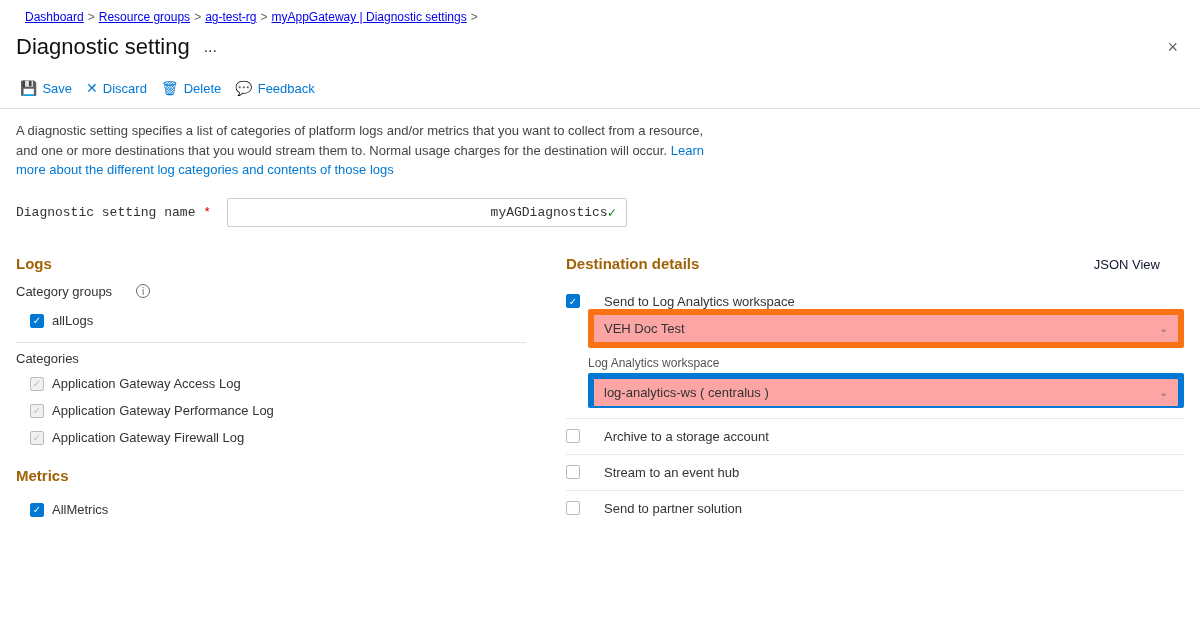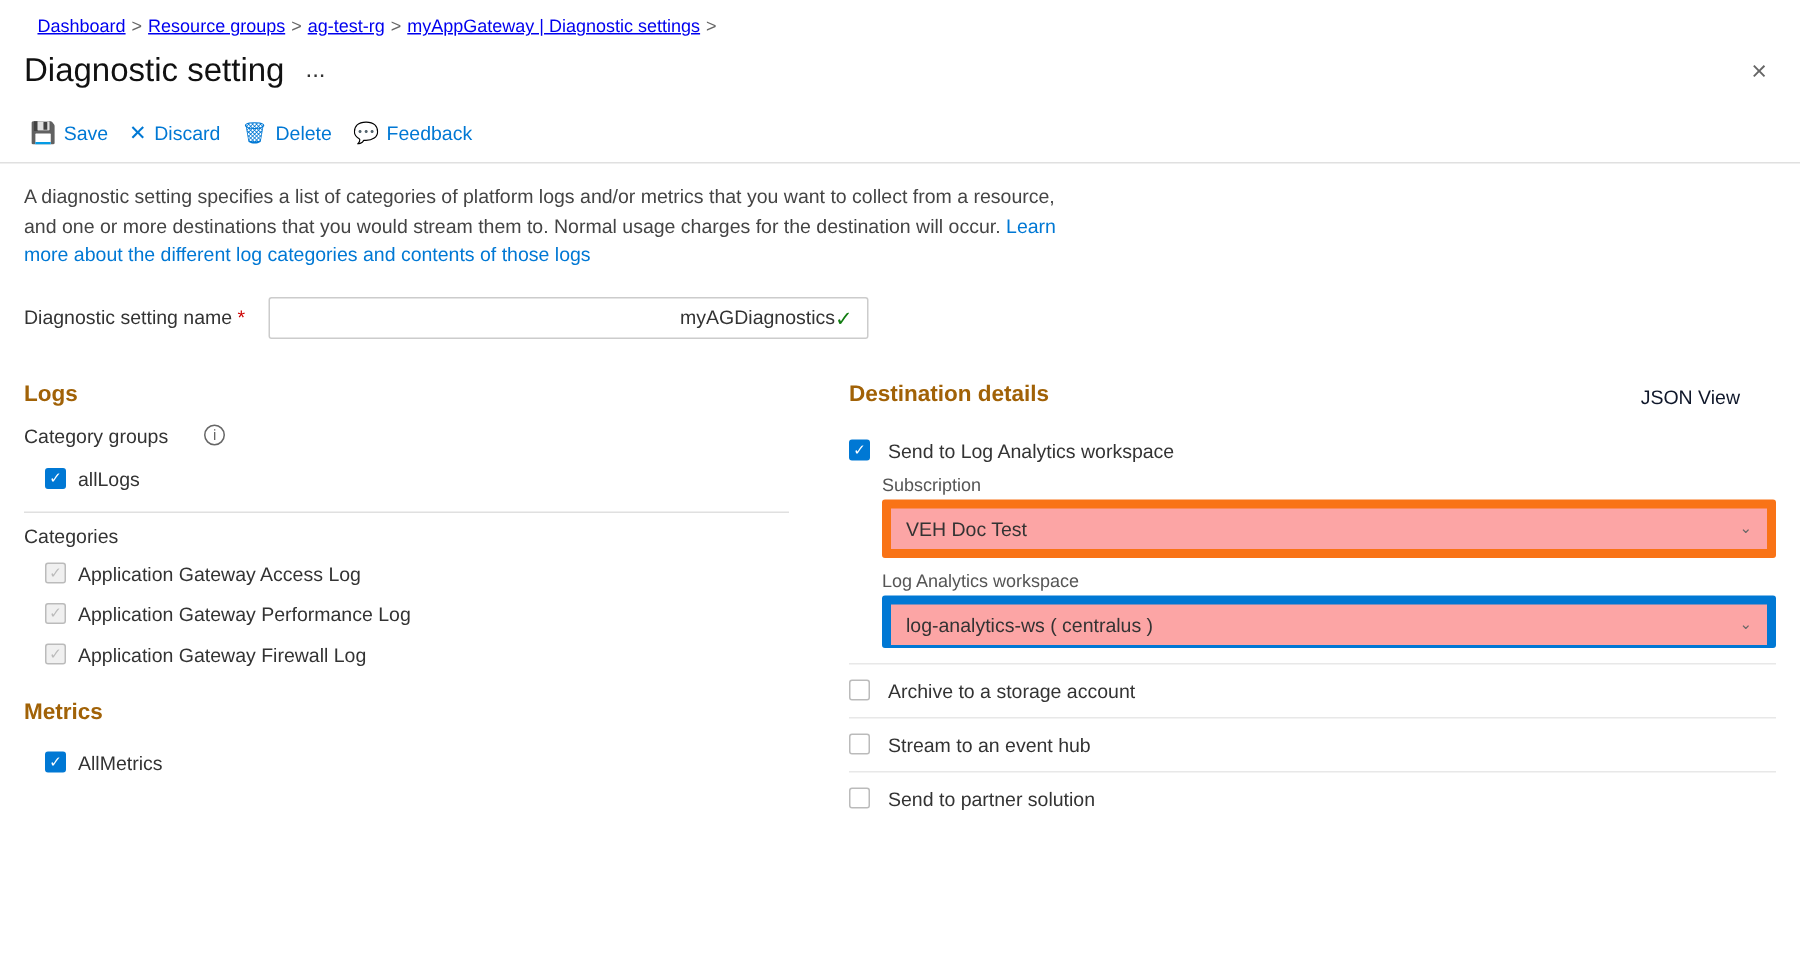--- a/index.html
+++ b/index.html
@@ -14,50 +14,50 @@
     .close-btn { background: none; border: none; cursor: pointer; font-size: 18px; color: #666; padding: 2px 6px; }
 
     .toolbar { display: flex; align-items: center; gap: 0; padding: 4px 16px 8px; border-bottom: 1px solid #e0e0e0; }
     .toolbar-btn { display: flex; align-items: center; gap: 5px; background: none; border: none; cursor: pointer; color: #0078d4; font-size: 13px; padding: 4px 10px 4px 4px; }
     .toolbar-btn .icon { font-size: 14px; }
 
     .description { padding: 12px 16px 8px; font-size: 13px; color: #444; max-width: 740px; line-height: 1.5; }
     .description a { color: #0078d4; text-decoration: none; }
     .json-view-link { position: absolute; right: 40px; top: 148px; color: #0f172a; font-size: 13px; text-decoration: none; cursor: pointer; }
 
-    .setting-name-row { display: flex; align-items: center; gap: 16px; padding: 10px 16px 14px; }
+    .setting-name-row { display: flex; align-items: center; gap: 16px; padding: 10px 16px 14px; font-family: Liberation Mono, monospace; }
     .setting-name-label { font-size: 13px; color: #333; white-space: nowrap; }
     .required { color: #c00; }
     .setting-name-input { flex: 0 0 400px; border: 1px solid #ccc; border-radius: 2px; padding: 5px 8px; font-size: 13px; display: flex; align-items: center; justify-content: space-between; }
     .setting-name-input .checkmark { color: #107c10; font-size: 14px; }
 
     .two-col { display: flex; padding: 0 16px; gap: 40px; }
 
     .left-col { flex: 0 0 510px; }
     .right-col { flex: 1; }
 
     .section-title { font-size: 15px; font-weight: 600; color: #a16207; margin-bottom: 12px; margin-top: 14px; }
     .subsection-title { font-size: 13px; font-weight: 400; color: #333; margin-bottom: 8px; display: flex; align-items: center; gap: 24px; }
     .info-icon { width: 14px; height: 14px; border-radius: 50%; border: 1px solid #666; display: inline-flex; align-items: center; justify-content: center; font-size: 10px; color: #666; cursor: pointer; }
 
-    .checkbox-item { display: flex; align-items: flex-start; gap: 8px; padding: 6px 14px; }
+    .checkbox-item { display: flex; align-items: flex-end; gap: 8px; padding: 6px 14px; }
     .checkbox-blue { width: 14px; height: 14px; background: #0078d4; border: 1px solid #0078d4; border-radius: 2px; display: inline-flex; align-items: center; justify-content: center; flex-shrink: 0; }
     .checkbox-blue::after { content: '✓'; color: white; font-size: 10px; }
     .checkbox-grey { width: 14px; height: 14px; background: #f0f0f0; border: 1px solid #bbb; border-radius: 2px; display: inline-flex; align-items: center; justify-content: center; flex-shrink: 0; }
     .checkbox-grey::after { content: '✓'; color: #bbb; font-size: 10px; }
     .checkbox-empty { width: 14px; height: 14px; background: #fff; border: 1px solid #bbb; border-radius: 2px; display: inline-flex; align-items: center; justify-content: center; flex-shrink: 0; }
 
     .divider-h { border: none; border-top: 1px solid #e0e0e0; margin: 8px 0; }
 
     .categories-label { font-size: 13px; color: #333; margin: 8px 0 4px; }
 
     .dest-item { padding: 10px 0; border-bottom: 1px solid #e8e8e8; }
     .dest-item:last-child { border-bottom: none; }
 
-    .dest-checkbox-row { display: flex; align-items: center; gap: 12px; margin-bottom: 0; }
+    .dest-checkbox-row { display: flex; align-items: center; gap: 24px; margin-bottom: 0; }
 
     .dropdown-label { font-size: 12px; color: #555; margin: 8px 0 3px; }
     .dropdown-box { border: 6px solid #f97316; border-radius: 2px; padding: 6px 10px; font-size: 13px; display: flex; align-items: center; justify-content: space-between; cursor: pointer; background: #fca5a5; }
     .dropdown-box.active { border-color: #0078d4; border-bottom: 2px solid #0078d4; }
     .dropdown-arrow { font-size: 10px; color: #666; }
 
     .metrics-section { margin-top: 16px; }
   </style>
 </head>
 <body>
@@ -169,21 +169,20 @@
   <div class="right-col">
     <div class="section-title">Destination details</div>
 
     <div class="dest-item">
       <div class="dest-checkbox-row">
         <span class="checkbox-blue"></span>
         <span>Send to Log Analytics workspace</span>
       </div>
 
       <div style="padding-left:22px;">
-        <div class="dropdown-label">Subscription</div>
         <div class="dropdown-box">
           <span>VEH Doc Test</span>
           <span class="dropdown-arrow">⌄</span>
         </div>
 
         <div class="dropdown-label">Log Analytics workspace</div>
         <div class="dropdown-box active">
           <span>log-analytics-ws ( centralus )</span>
           <span class="dropdown-arrow">⌄</span>
         </div>

